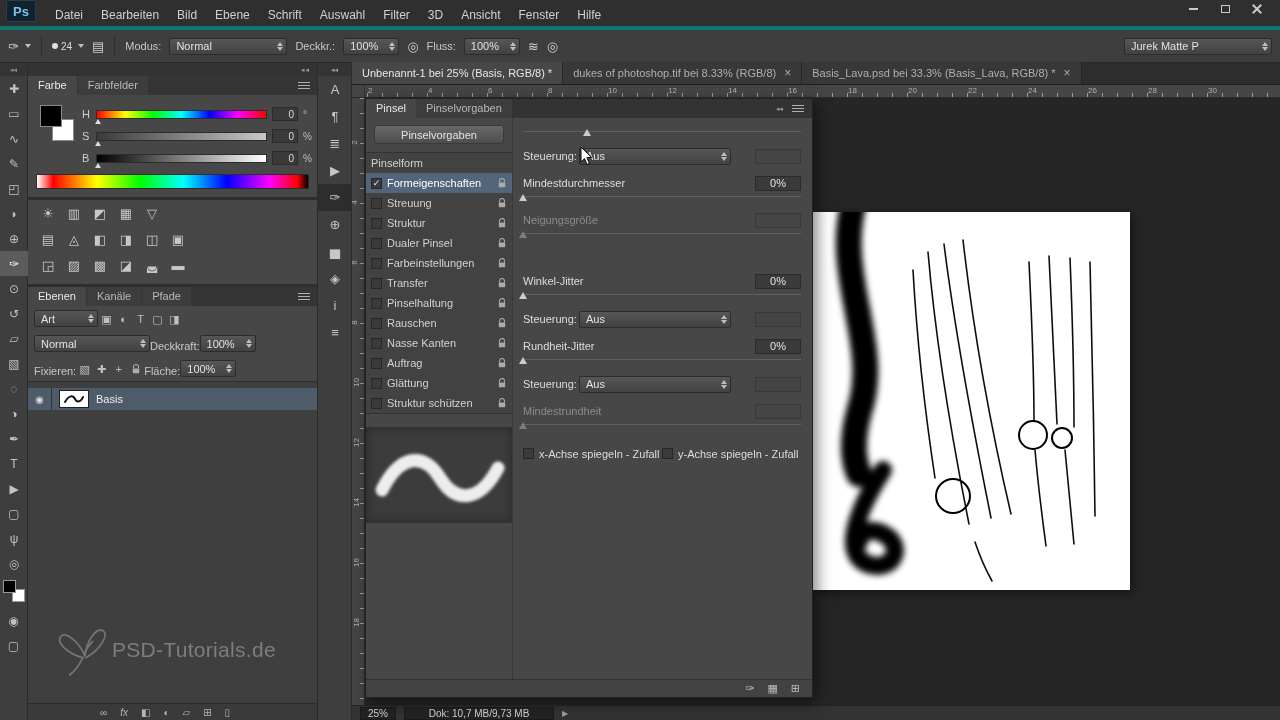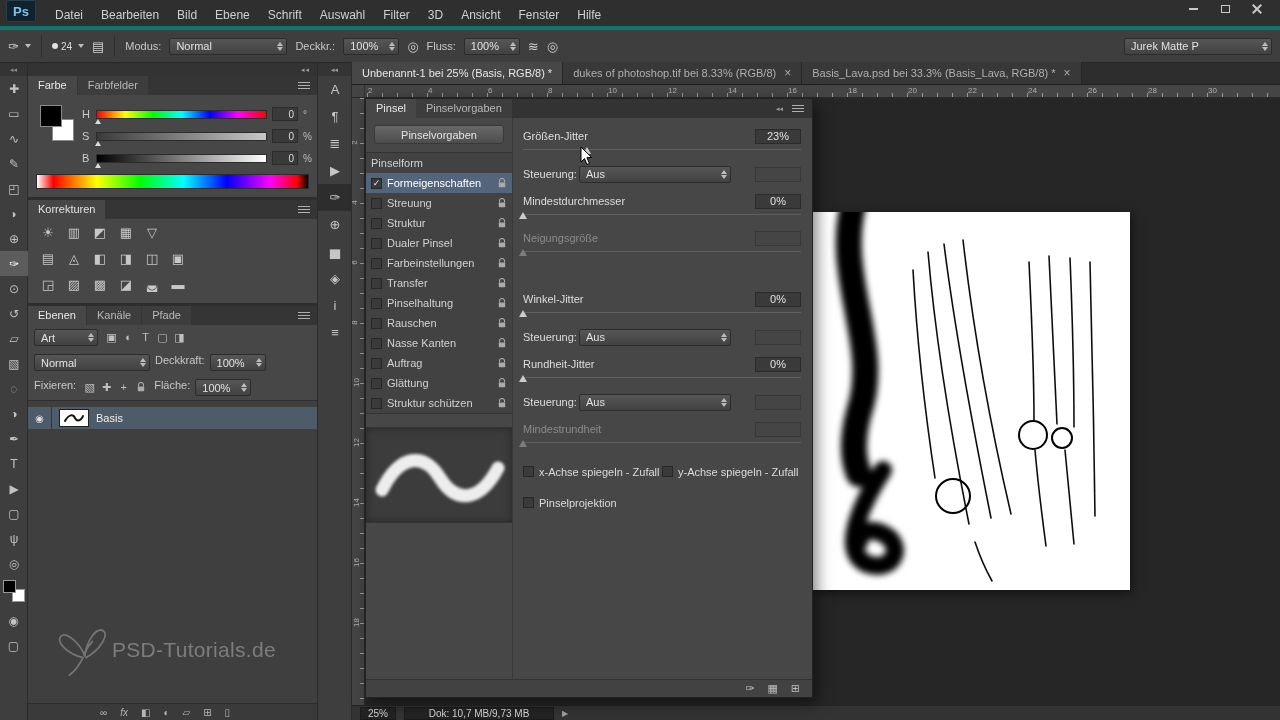--- a/index.html
+++ b/index.html
@@ -82,21 +82,21 @@
           border-right:3.5px solid transparent;border-bottom:5px solid #ddd}
   .cval{width:26px;height:14px;background:#3a3a3a;border:1px solid #2b2b2b;color:#ddd;font-size:10px;
         text-align:right;padding:0 3px;line-height:13px}
   .cunit{width:8px;color:#bbb;font-size:10px}
   .spectrum{height:15px;margin:3px 8px 8px;border:1px solid #2b2b2b;
     background:linear-gradient(90deg,#fff 0,#f00 6%,#ff0 22%,#0f0 38%,#0ff 54%,#00f 70%,#f0f 86%,#f00 96%,#000 100%)}
   .adj-sub{padding:7px 10px 3px;color:#dedede}
   .adj-row{display:flex;padding:2px 8px;gap:2px}
   .adj-icon{width:24px;height:22px;display:flex;align-items:center;justify-content:center;color:#c8c8c8;font-size:13px}
   .layers-panel{flex:1;margin-bottom:0}
-  .lr{display:flex;align-items:flex-start;gap:5px;padding:4px 6px}
+  .lr{display:flex;align-items:flex-end;padding:4px 6px}
   .mini-icon{width:17px;height:16px;display:flex;align-items:center;justify-content:center;color:#c0c0c0;font-size:11px}
   .layers-list{flex:1;background:#3f3f3f;border-top:1px solid #2e2e2e;position:relative;padding-top:6px}
   .layer-row{height:22px;display:flex;align-items:center;background:#4e5b68}
   .eye-col{width:24px;align-self:stretch;border-right:1px solid #333;display:flex;align-items:center;
            justify-content:center;color:#ddd;font-size:10px}
   .layer-thumb{width:30px;height:18px;background:#fff;margin:0 7px;border:1px solid #1f1f1f;
                display:flex;align-items:center;justify-content:center}
   .layer-name{color:#eee}
   .layers-bottom{height:17px;background:#3a3a3a;border-top:1px solid #2c2c2c;display:flex;align-items:center;
                  gap:13px;padding:0 10px 0 72px}
@@ -324,24 +324,20 @@
             </div>
             <span class="cval">0</span>
             <span class="cunit">%</span>
           </div>
         </div>
     </div>
     <div class="spectrum"></div>
   </div>
 
   <div class="panel">
-    <div class="ptab-row">
-      <span class="ptab single">Korrekturen</span>
-      <span class="menu-lines"></span>
-    </div>
     <div style="padding-bottom:6px">
         <div class="adj-row">
           <span class="adj-icon">☀</span>
           <span class="adj-icon">▥</span>
           <span class="adj-icon">◩</span>
           <span class="adj-icon">▦</span>
           <span class="adj-icon">▽</span>
         </div>
         <div class="adj-row">
           <span class="adj-icon">▤</span>
@@ -674,24 +670,20 @@
             <defs>
                 <filter id="bp" x="-40%" y="-40%" width="180%" height="180%">
                   <feGaussianBlur stdDeviation="1.8"></feGaussianBlur>
                 </filter>
               </defs>
             <path d="M16,62 C34,26 58,24 74,50 C90,76 114,74 132,40" fill="none" stroke="#ededed" stroke-width="13" stroke-linecap="round" filter="url(#bp)"></path>
           </svg>
         </div>
       </div>
       <div class="bp-right">
-          <div class="ctl-head">
-            <span class="ctl-label">Größen-Jitter</span>
-            <span class="valuebox">23%</span>
-          </div>
           <div class="slider">
             <div class="slider-track"></div>
             <div class="slider-thumb" style="left: calc(23% - 4px);"></div>
           </div>
           <div class="st-row">
             <span class="st-label">Steuerung:</span>
             <div class="select">
               <span class="sel-text">Aus</span>
               <span class="spin"></span>
             </div>
@@ -755,26 +747,20 @@
             <div class="slider-thumb" style="left: calc(0% - 4px);"></div>
           </div>
           <div class="opt-row">
             <label class="opt">
               <span class="cb"></span>
               <span class="opt-label">x-Achse spiegeln - Zufall</span>
             </label>
             <label class="opt">
               <span class="cb"></span>
               <span class="opt-label">y-Achse spiegeln - Zufall</span>
-            </label>
-          </div>
-          <div class="opt-row">
-            <label class="opt">
-              <span class="cb"></span>
-              <span class="opt-label">Pinselprojektion</span>
             </label>
           </div>
         </div>
     </div>
     <div class="bp-footer">
         <span class="bf-icon">✑</span>
         <span class="bf-icon">▦</span>
         <span class="bf-icon">⊞</span>
       </div>
   </div>

